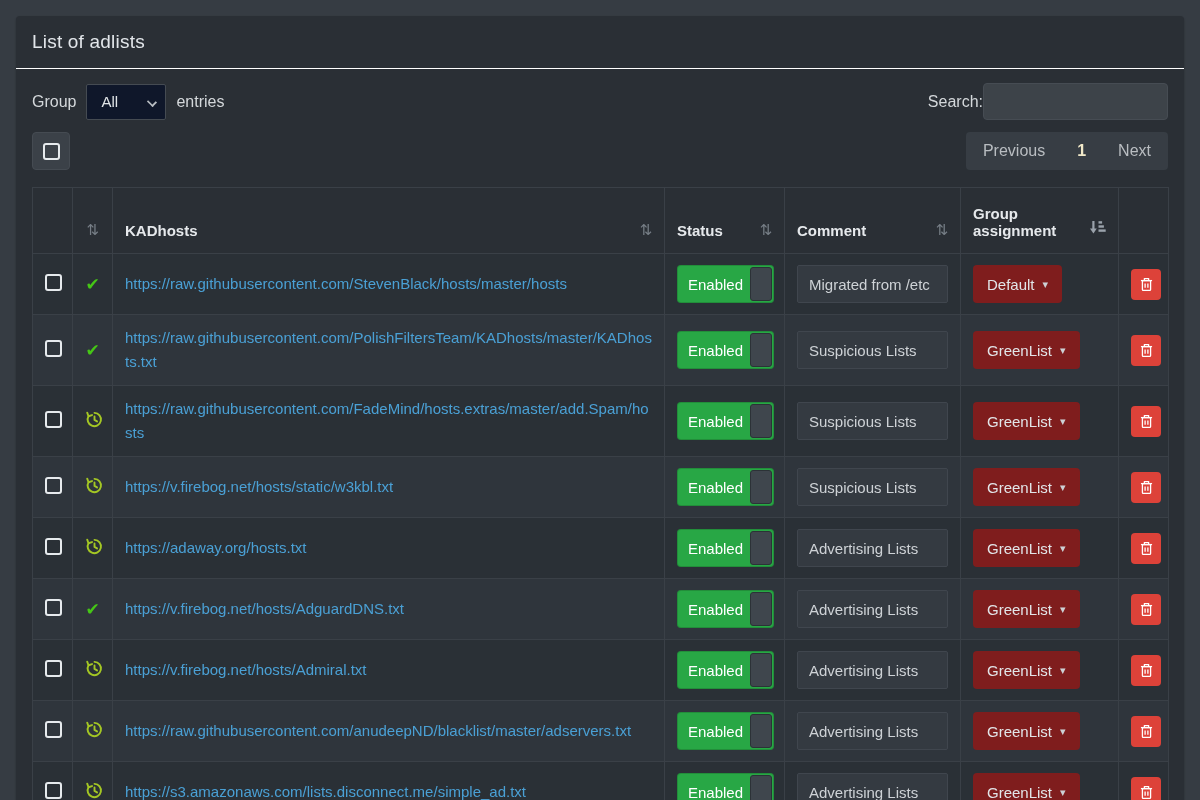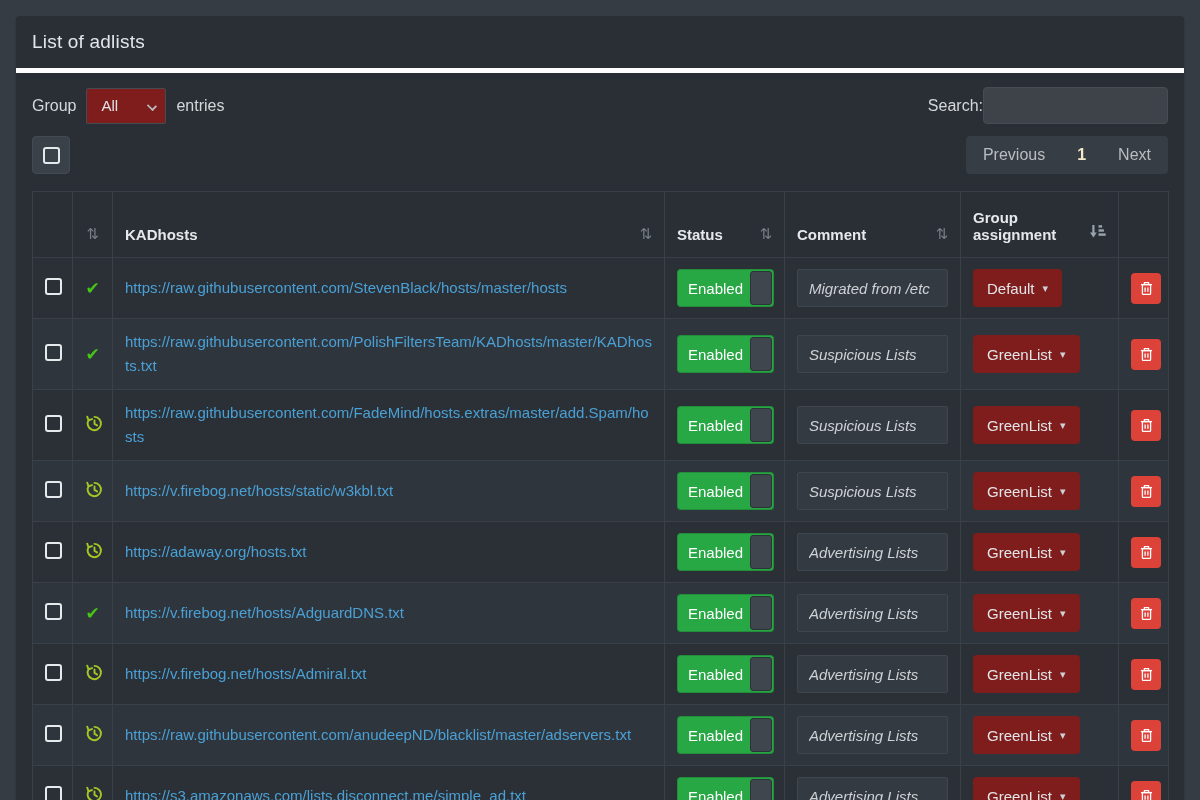--- a/index.html
+++ b/index.html
@@ -11,32 +11,32 @@
   }
   .page { width:1200px; height:800px; padding:16px; overflow:hidden; }
   .card {
     background:#2a2f35;
     border-radius:4px;
     min-height:900px;
     box-shadow:0 1px 2px rgba(0,0,0,.3);
   }
   .card-header {
     padding:15px 16px;
-    border-bottom:5px solid #ffffff;
+    border-bottom:1px solid #ffffff;
   }
   .card-title {
     font-size:19px; font-weight:500; color:#e2e6ea; letter-spacing:.2px;
   }
   .card-body { padding:14px 16px; }
 
   
   .toolbar-row { display:flex; justify-content:space-between; align-items:center; }
   .length-control { display:flex; align-items:center; gap:10px; font-size:16px; color:#d4d8db; }
   .fake-select {
-    position:relative; width:80px; height:36px; background:#7f1d1d;
+    position:relative; width:80px; height:36px; background:#0f172a;
     border:1px solid #454b52; border-radius:2px;
     display:flex; align-items:center; padding:0 26px 0 14px;
     color:#dfe3e6; font-size:15px; cursor:pointer;
   }
   .fake-select .chev {
     position:absolute; right:9px; top:13px; width:8px; height:8px;
     border-right:2px solid #b9bec3; border-bottom:2px solid #b9bec3;
     transform:rotate(45deg) scale(1,0.8);
   }
   .search-control { display:flex; align-items:center; font-size:16px; color:#d4d8db; }
@@ -104,21 +104,21 @@
   }
   .toggle-label { flex:1; text-align:center; margin-right:20px; color:#fff; font-size:15px; font-weight:400; }
   .toggle-knob {
     position:absolute; top:2px; right:2px; bottom:2px; width:22px;
     background:#3f464d; border:1px solid #2c3237; border-radius:3px;
   }
 
   .comment-box {
     width:100%; height:38px; background:#343a41; border:1px solid #40464e;
     border-radius:2px; display:flex; align-items:center; padding:0 11px;
-    color:#ced2d6; white-space:nowrap; overflow:hidden; cursor:text;font-style:italic;
+    color:#ced2d6; white-space:nowrap; overflow:hidden; cursor:text;
   }
   .comment-text { overflow:hidden; white-space:nowrap; }
 
   .group-btn {
     height:38px; background:#7f1d1d; border:none; border-radius:4px;
     color:#e2e5e8; font-size:15px; font-family:"Liberation Sans", sans-serif;
     padding:0 14px; display:inline-flex; align-items:center; gap:8px; cursor:pointer;
   }
   .caret { font-family:"DejaVu Sans", sans-serif; font-size:11px; color:#cdd1d5; }
 

